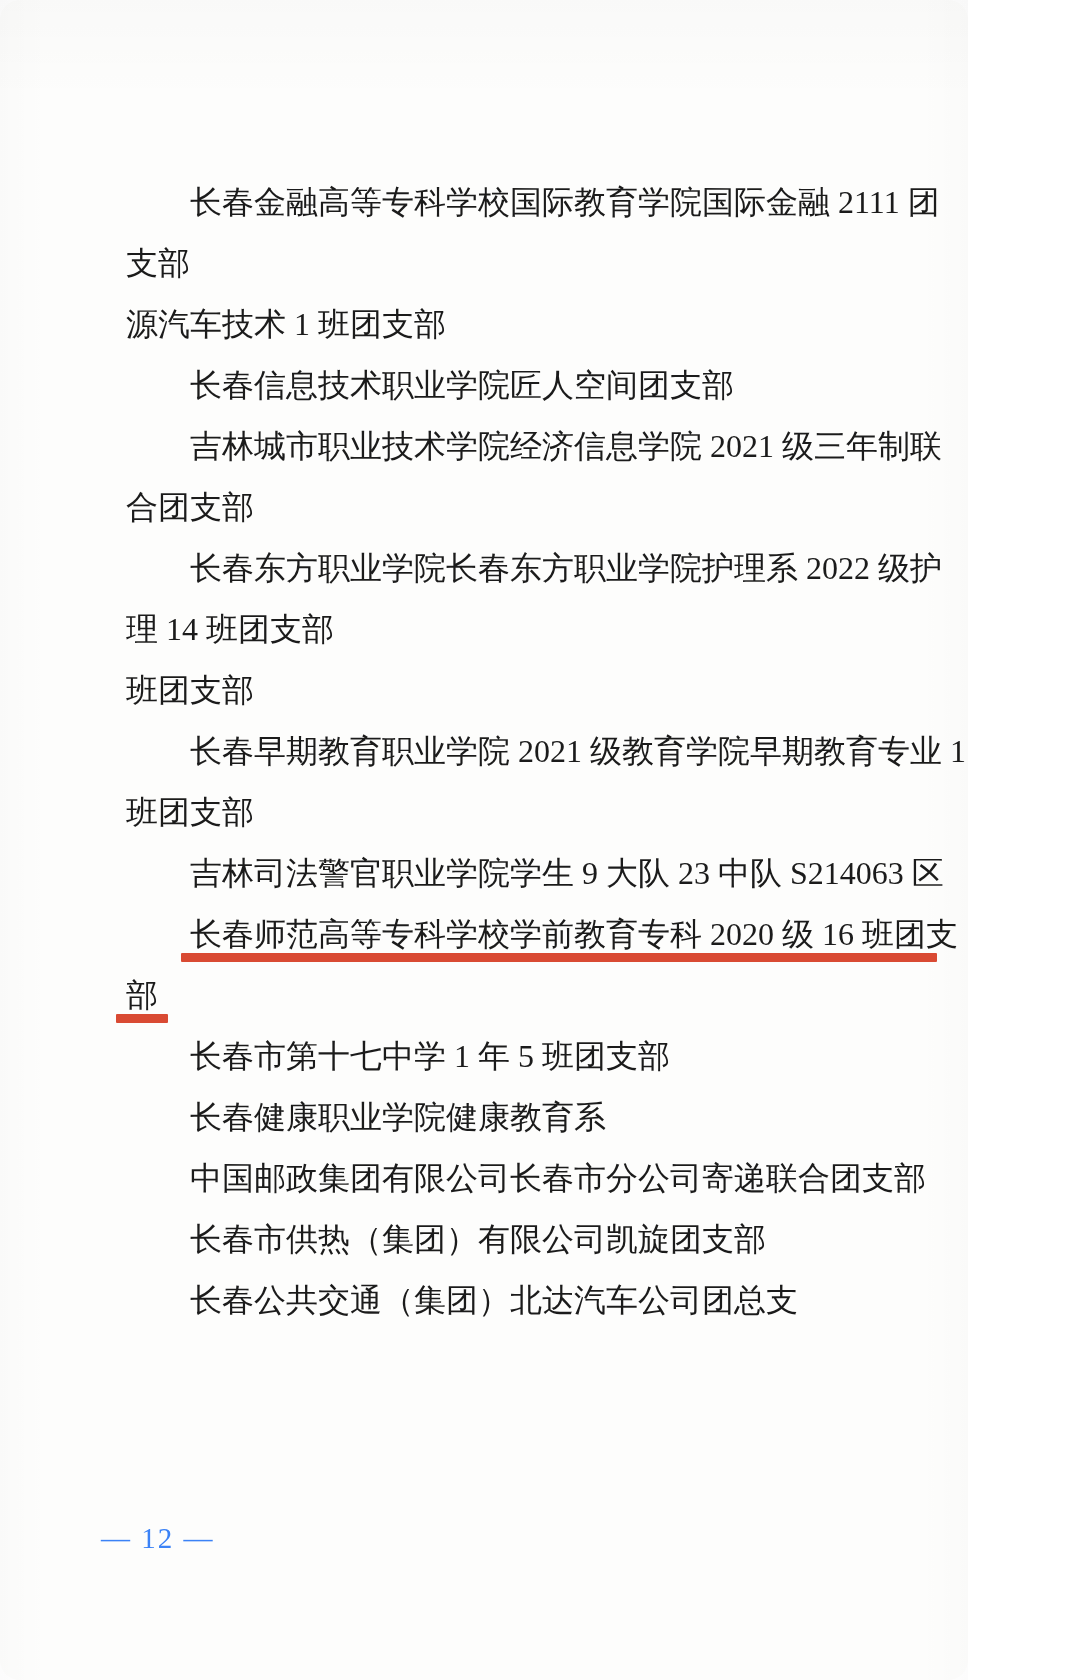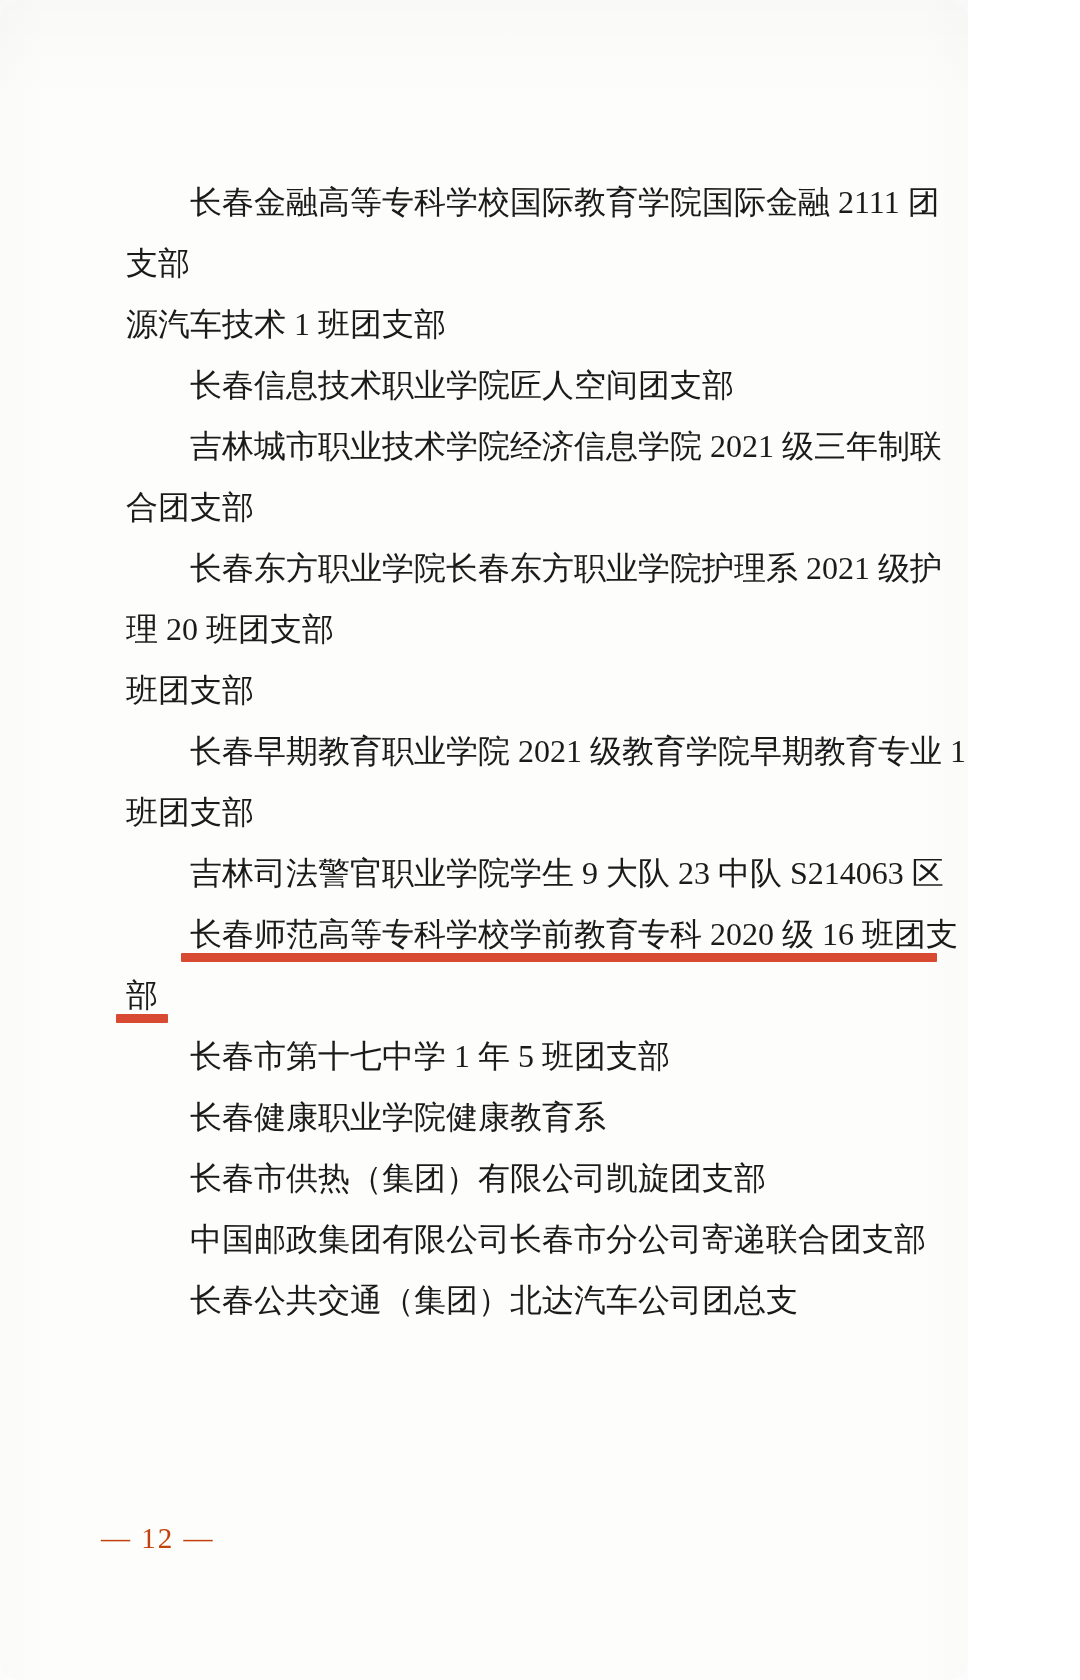--- a/index.html
+++ b/index.html
@@ -61,43 +61,43 @@
     left: -10px;
     width: 52px;
   }
   .page-number {
     position: absolute;
     left: 101px;
     top: 1518px;
     font-size: 29px;
     line-height: 40px;
     letter-spacing: 2px;
-    color: #c2410c;
+    color: #3b82f6;
     white-space: nowrap;
   }
 </style>
 </head>
 <body>
 
 <div class="page" style="background: rgb(253, 253, 252); color: rgb(27, 27, 27);">
   <div class="doc-body">
       <div class="line indent"><span class="line-text">长春金融高等专科学校国际教育学院国际金融 2111 团</span></div>
       <div class="line"><span class="line-text">支部</span></div>
       <div class="line"><span class="line-text">源汽车技术 1 班团支部</span></div>
       <div class="line indent"><span class="line-text">长春信息技术职业学院匠人空间团支部</span></div>
       <div class="line indent"><span class="line-text">吉林城市职业技术学院经济信息学院 2021 级三年制联</span></div>
       <div class="line"><span class="line-text">合团支部</span></div>
-      <div class="line indent"><span class="line-text">长春东方职业学院长春东方职业学院护理系 2021 级护</span></div>
-      <div class="line"><span class="line-text">理 20 班团支部</span></div>
+      <div class="line indent"><span class="line-text">长春东方职业学院长春东方职业学院护理系 2022 级护</span></div>
+      <div class="line"><span class="line-text">理 14 班团支部</span></div>
       <div class="line"><span class="line-text">班团支部</span></div>
       <div class="line indent"><span class="line-text">长春早期教育职业学院 2021 级教育学院早期教育专业 1</span></div>
       <div class="line"><span class="line-text">班团支部</span></div>
       <div class="line indent"><span class="line-text">吉林司法警官职业学院学生 9 大队 23 中队 S214063 区</span></div>
       <div class="line indent"><span class="line-text">长春师范高等专科学校学前教育专科 2020 级 16 班团支</span><span class="underline u-full"></span></div>
       <div class="line"><span class="line-text">部</span><span class="underline u-char"></span></div>
       <div class="line indent"><span class="line-text">长春市第十七中学 1 年 5 班团支部</span></div>
       <div class="line indent"><span class="line-text">长春健康职业学院健康教育系</span></div>
+      <div class="line indent"><span class="line-text">中国邮政集团有限公司长春市分公司寄递联合团支部</span></div>
       <div class="line indent"><span class="line-text">长春市供热（集团）有限公司凯旋团支部</span></div>
-      <div class="line indent"><span class="line-text">中国邮政集团有限公司长春市分公司寄递联合团支部</span></div>
       <div class="line indent"><span class="line-text">长春公共交通（集团）北达汽车公司团总支</span></div>
     </div>
   <div class="page-number">— 12 —</div>
 </div>
 
 </body></html>

